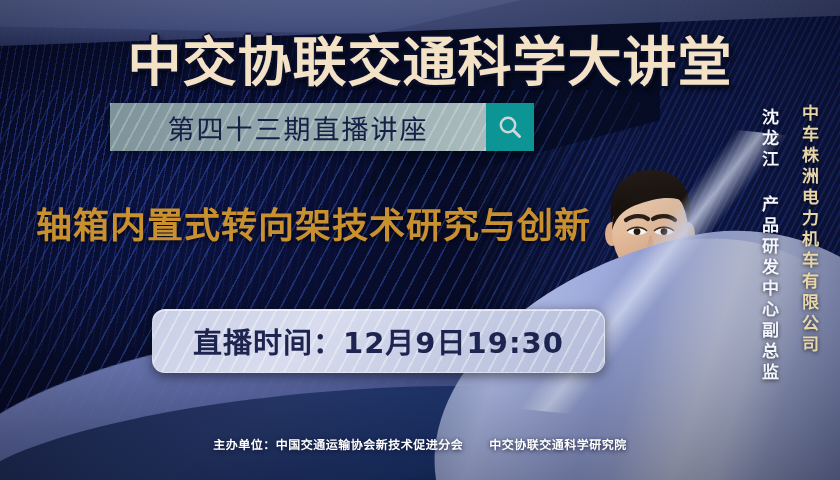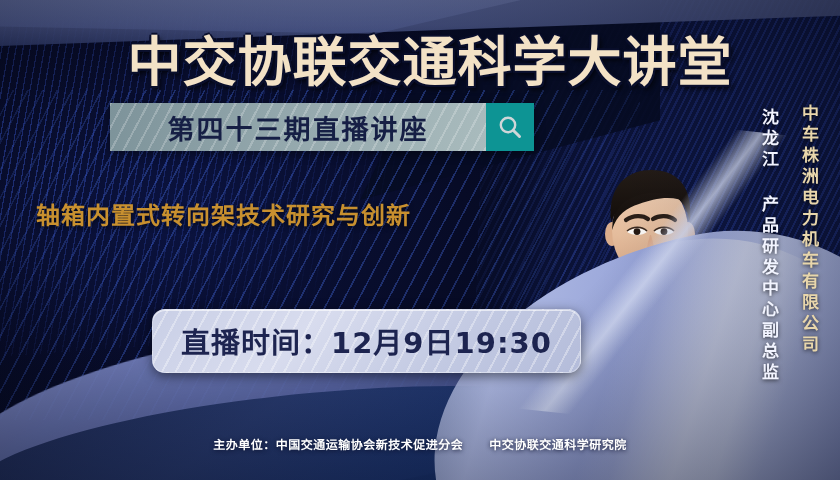--- a/index.html
+++ b/index.html
@@ -180,48 +180,48 @@
   .sub-banner-body {
     position:relative; flex:1;
     background:
       repeating-linear-gradient(118deg,
         rgba(255,255,255,.22) 0px, rgba(255,255,255,.22) 2px,
         rgba(255,255,255,0) 2px, rgba(255,255,255,0) 11px),
       linear-gradient(100deg, #7d939a 0%, #93a7ac 45%, #a9bbbd 100%);
     display:flex; align-items:center; justify-content:center;
   }
   .sub-banner-text {
-    font-size:27px; font-weight:bold;
+    font-size:27px; font-weight:normal;
     color:#161f45;
     letter-spacing:2px;
     font-family:"DejaVu Sans","Liberation Sans",sans-serif;
     white-space:nowrap;
   }
   .sub-banner-icon {
     width:48px;
     background:#0d9494;
     display:flex; align-items:center; justify-content:center;
   }
   .sub-banner-icon svg { display:block; }
 
   
   .topic {
     position:absolute; top:196px; left:36px;
-    font-size:24px; font-weight:bold;
+    font-size:36px; font-weight:bold;
     color:#c8902f;
     letter-spacing:1px;
     font-family:"DejaVu Sans","Liberation Sans",sans-serif;
     text-shadow:0 2px 5px rgba(0,0,0,.65);
     white-space:nowrap;
   }
 
   
   .time-pill {
     position:absolute; top:309px; left:152px;
-    padding:9px 28px 11px;
+    padding:9px 40px 11px;
     border-radius:13px;
     background:
       repeating-linear-gradient(118deg,
         rgba(255,255,255,.34) 0px, rgba(255,255,255,.34) 2px,
         rgba(255,255,255,0) 2px, rgba(255,255,255,0) 12px),
       linear-gradient(135deg,#c9cfe6 0%, #d8dcee 35%, #c2c9e2 70%, #b4bcda 100%);
     box-shadow:0 3px 12px rgba(0,0,0,.5), inset 0 1px 0 rgba(255,255,255,.6);
     border:1px solid rgba(255,255,255,.35);
   }
   .time-pill-text {

